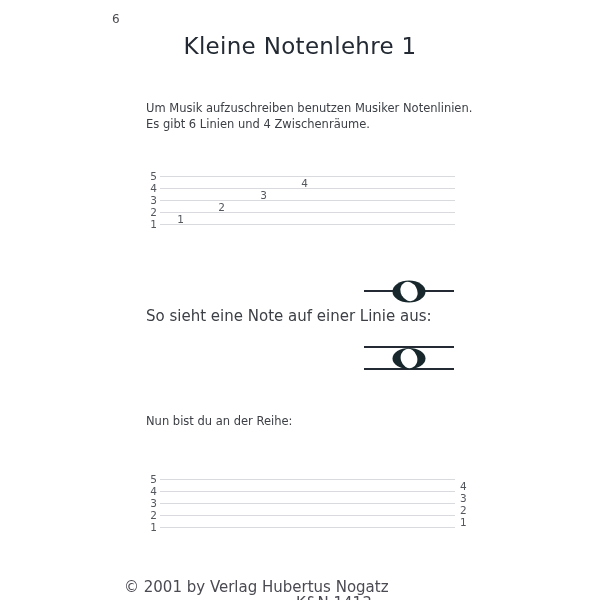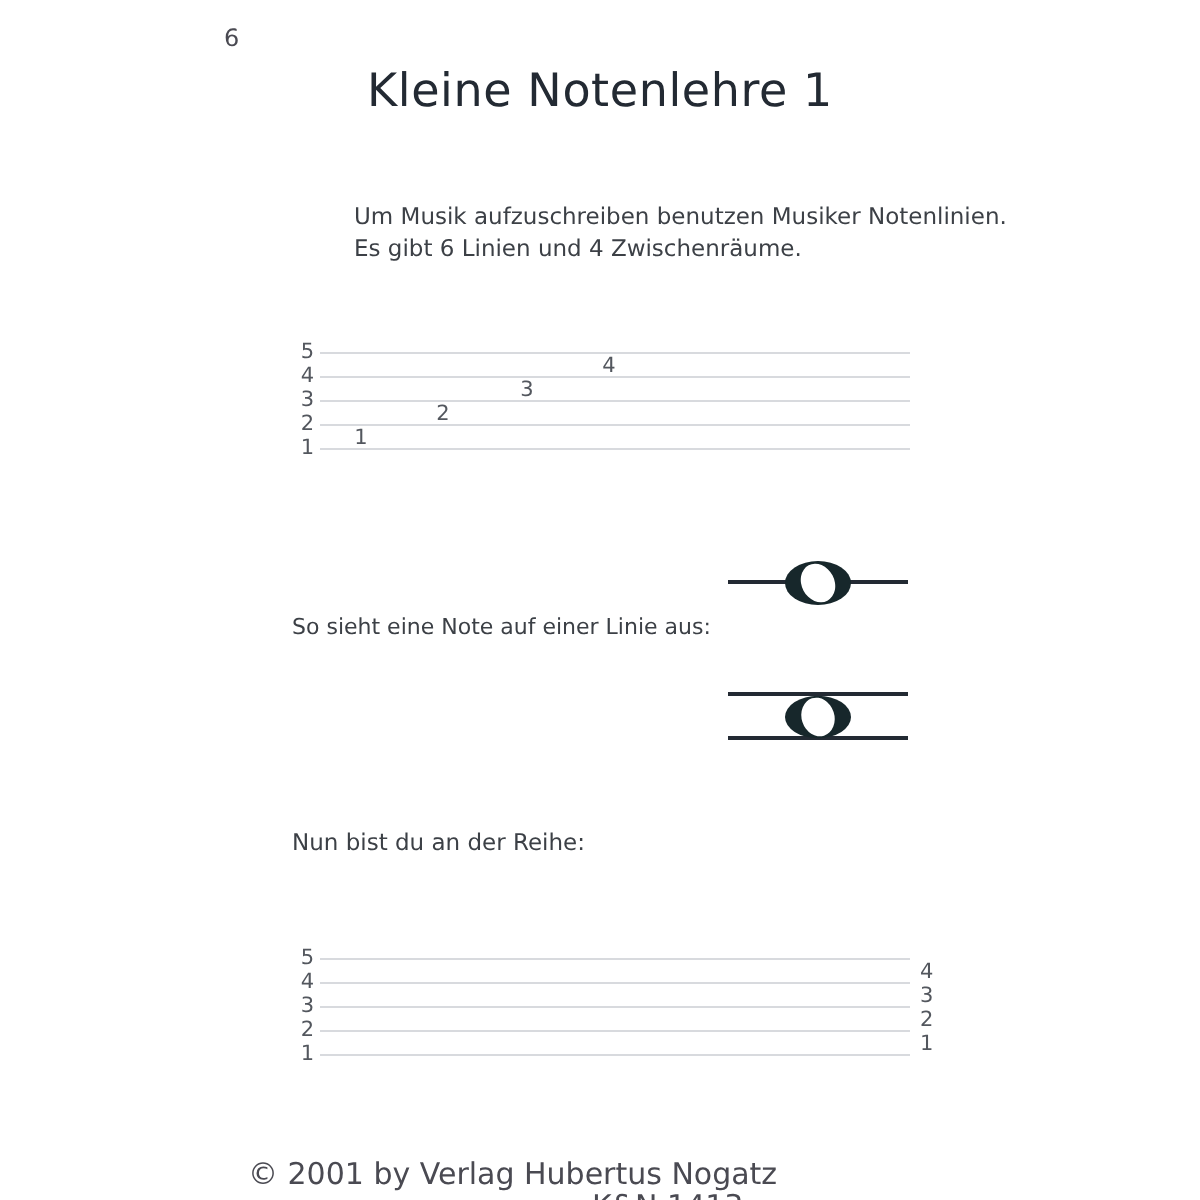--- a/index.html
+++ b/index.html
@@ -40,34 +40,34 @@
   }
   .body-text {
     position: absolute;
     left: 146px;
     font-size: 11.5px;
     line-height: 16px;
     color: #3c4046;
     font-family: "DejaVu Sans", sans-serif;
     white-space: nowrap;
   }
-  .para-intro { top: 100px; margin-left: 31px; }
+  .para-intro { top: 100px; }
   .para-task  { top: 413px; }
 
   .example-row {
     position: absolute;
     left: 146px;
     width: 310px;
     height: 26px;
   }
   .example-row .label {
     position: absolute;
     left: 0;
     top: 5px;
-    font-size: 11px;
+    font-size: 15px;
     color: #3c4046;
     font-family: "DejaVu Sans", sans-serif;
     white-space: nowrap;
     margin-top: 24px;
   }
   .example-row-line { top: 278px; }
   .example-row-space { top: 345px; }
 
   
   .note-fig {

